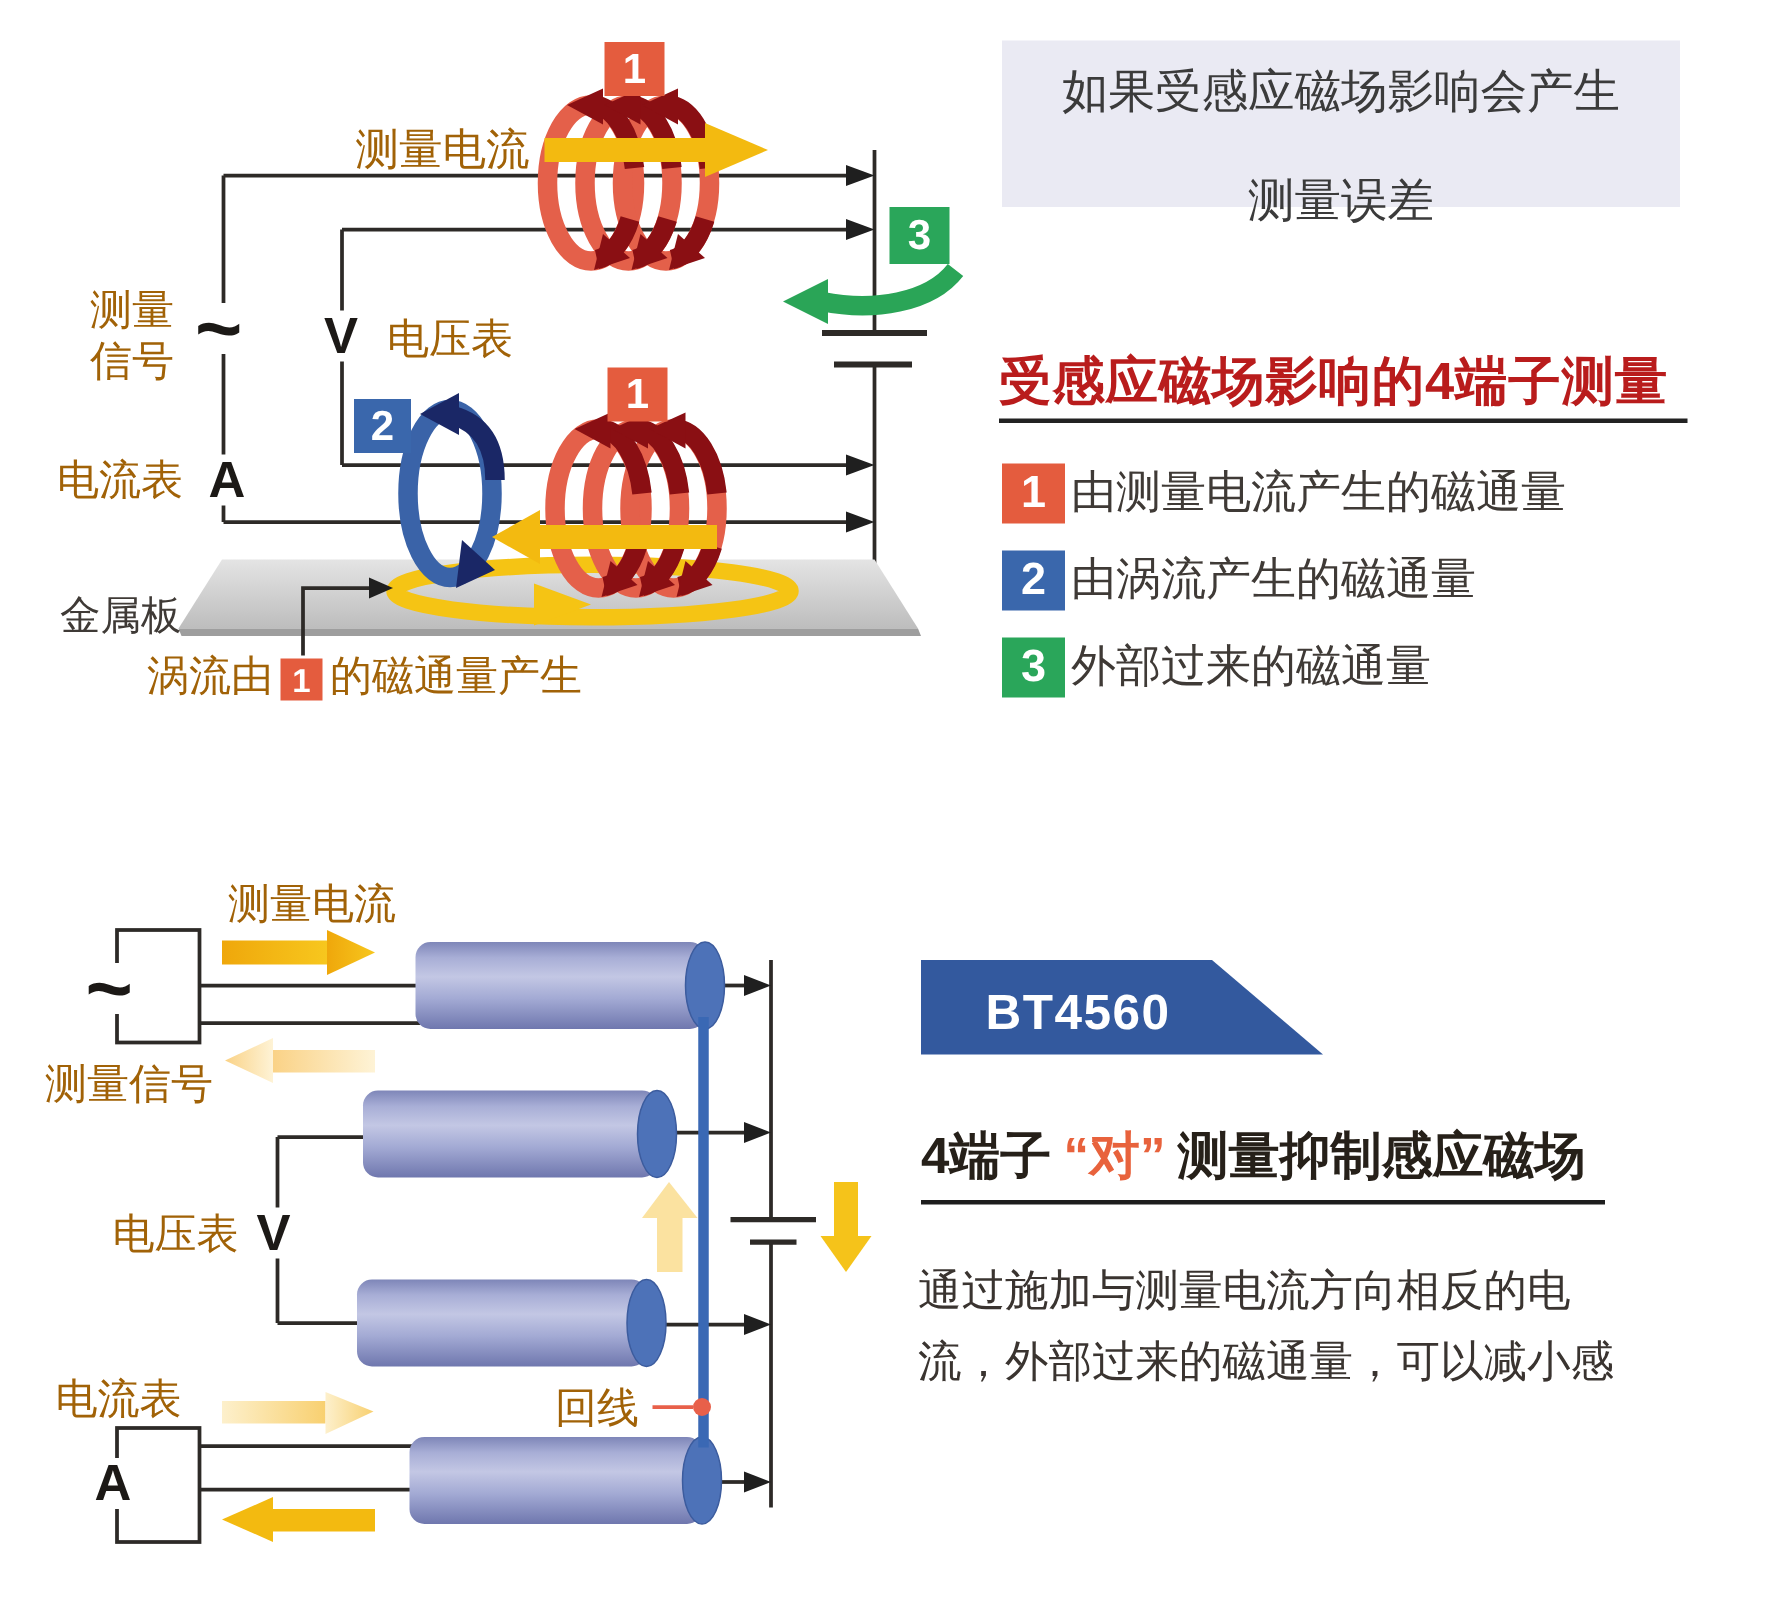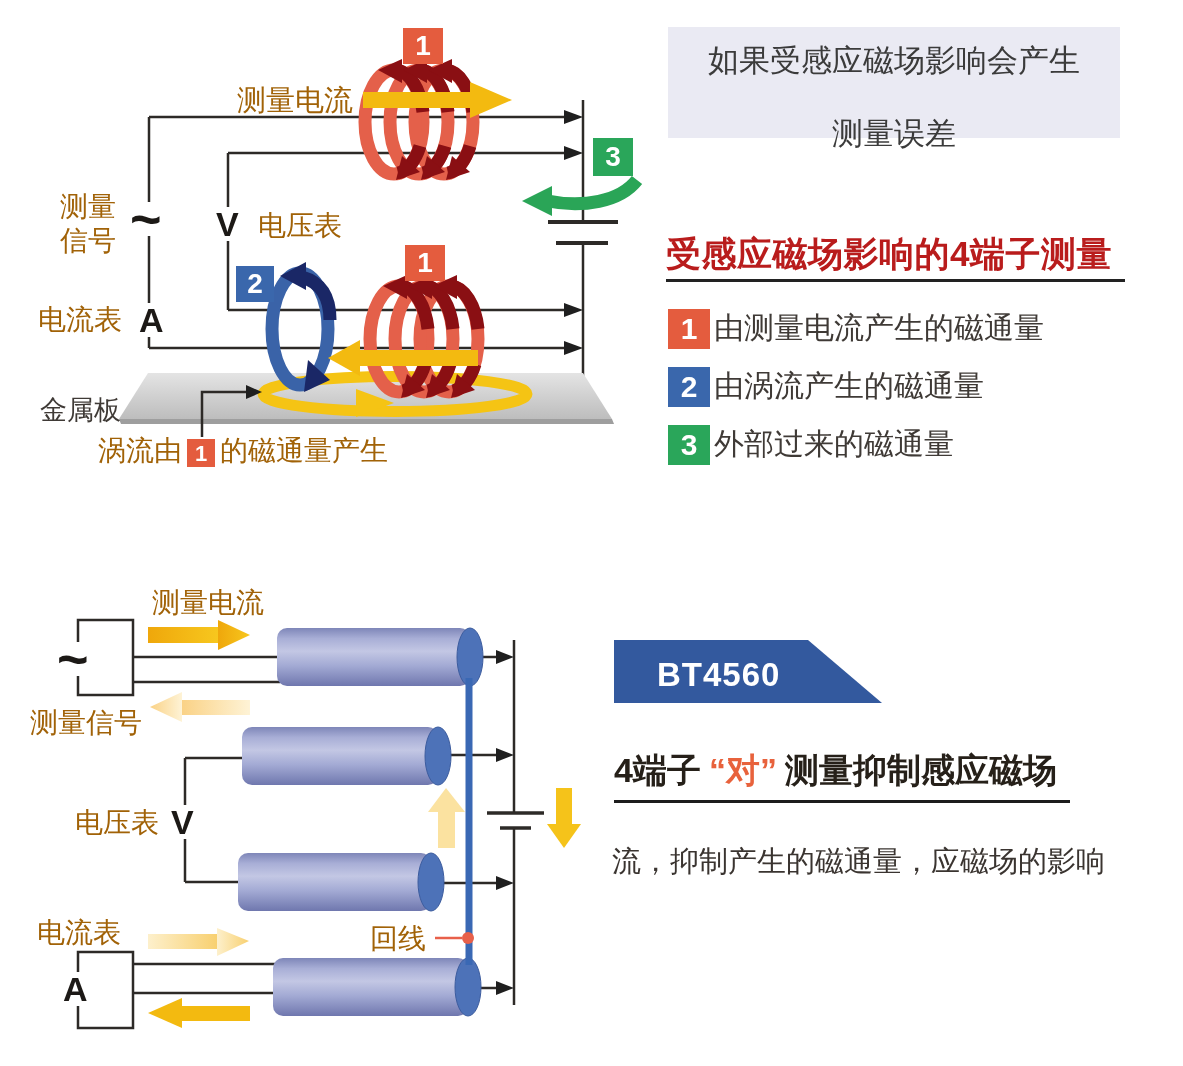--- a/index.html
+++ b/index.html
@@ -310,16 +310,17 @@
   <div class="lbl cjk28" style="left:370px;top:923px;">回线</div>
 
   <div class="banner-text">BT4560</div>
 
   <div class="h2wrap">
     <span>4端子</span><span class="em">“对”</span><span>测量抑制感应磁场</span>
   </div>
   <div class="rule2"></div>
 
   <div class="para">
-    <div>流，抑制产生的磁通量，应磁场的影响</div>
+    <div>通过施加与测量电流方向相反的电</div>
+    <div>流，外部过来的磁通量，可以减小感</div>
   </div>
 
 </div>
 
 </body></html>

